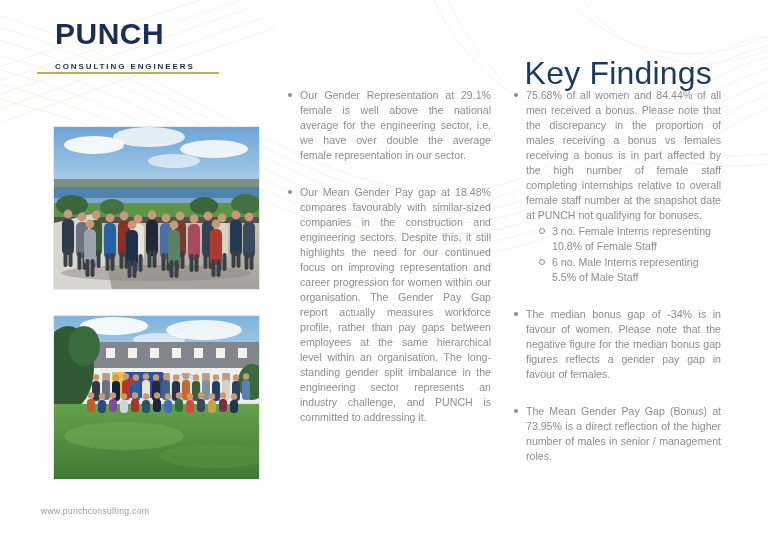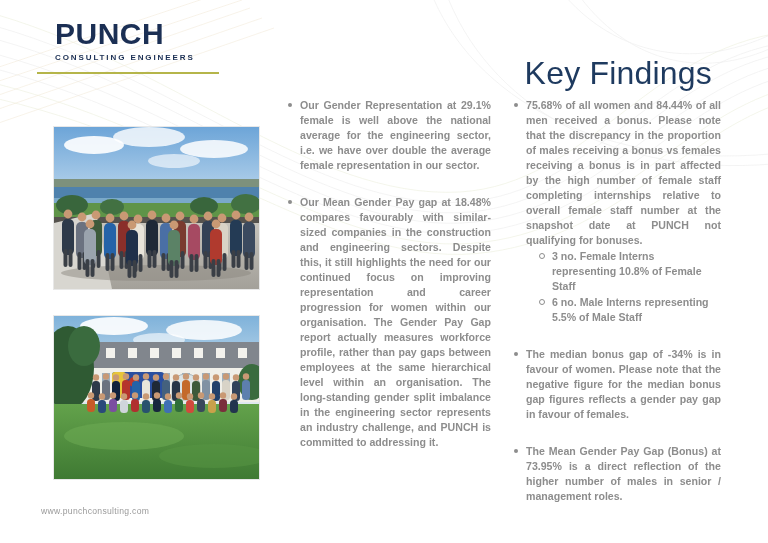--- a/index.html
+++ b/index.html
@@ -5,32 +5,32 @@
   html,body{margin:0;padding:0;}
   body{font-family:"Liberation Sans",sans-serif;background:#ffffff;}
   .page{position:relative;width:768px;height:542px;background:#ffffff;overflow:hidden;}
 
   
   .waves{position:absolute;top:0;left:0;pointer-events:none;}
 
   
   .logo{position:absolute;left:55px;top:18px;}
   .logo-name{font-size:30px;font-weight:bold;letter-spacing:.5px;color:#1b2f54;line-height:32px;}
-  .logo-tagline{font-size:8px;letter-spacing:1.9px;color:#1b2f54;margin-top:3px;font-weight:bold;}
+  .logo-tagline{font-size:8px;letter-spacing:1.9px;color:#1b2f54;margin-top:12px;font-weight:bold;}
   .logo-underline{position:absolute;left:37px;top:72px;width:182px;height:2px;background:#b5b54a;}
   .page-title{position:absolute;right:56px;top:55px;font-size:32px;font-weight:500;color:#1e3a5f;letter-spacing:.2px;}
 
   
   .photo{position:absolute;left:53px;width:207px;border:1px solid #e8e8e8;box-sizing:border-box;overflow:hidden;background:#dfe8ef;}
   .photo-1{top:126px;height:164px;}
   .photo-2{top:315px;height:165px;}
   .photo svg{display:block;}
 
   
-  .col{position:absolute;top:98px;font-weight:bold;}
+  .col{position:absolute;top:88px;}
   .col-1{left:288px;width:203px;}
   .col-2{left:514px;width:207px;}
   .bullet{display:flex;margin-bottom:22px;}
   .bullet:last-child{margin-bottom:0;}
   .dot{flex:none;width:4px;height:4px;border-radius:50%;background:#8d8d8d;margin:5px 8px 0 0;}
   .btxt{flex:1;font-size:10.6px;line-height:15px;color:#8d8d8d;text-align:justify;}
   .sublist{margin:0 0 0 13px;}
   .subitem{display:flex;margin-top:1px;}
   .ring{flex:none;width:4px;height:4px;border-radius:50%;border:1px solid #8d8d8d;background:transparent;margin:4px 7px 0 0;}
   .subtxt{flex:1;font-size:10.6px;line-height:15px;color:#8d8d8d;text-align:left;}

